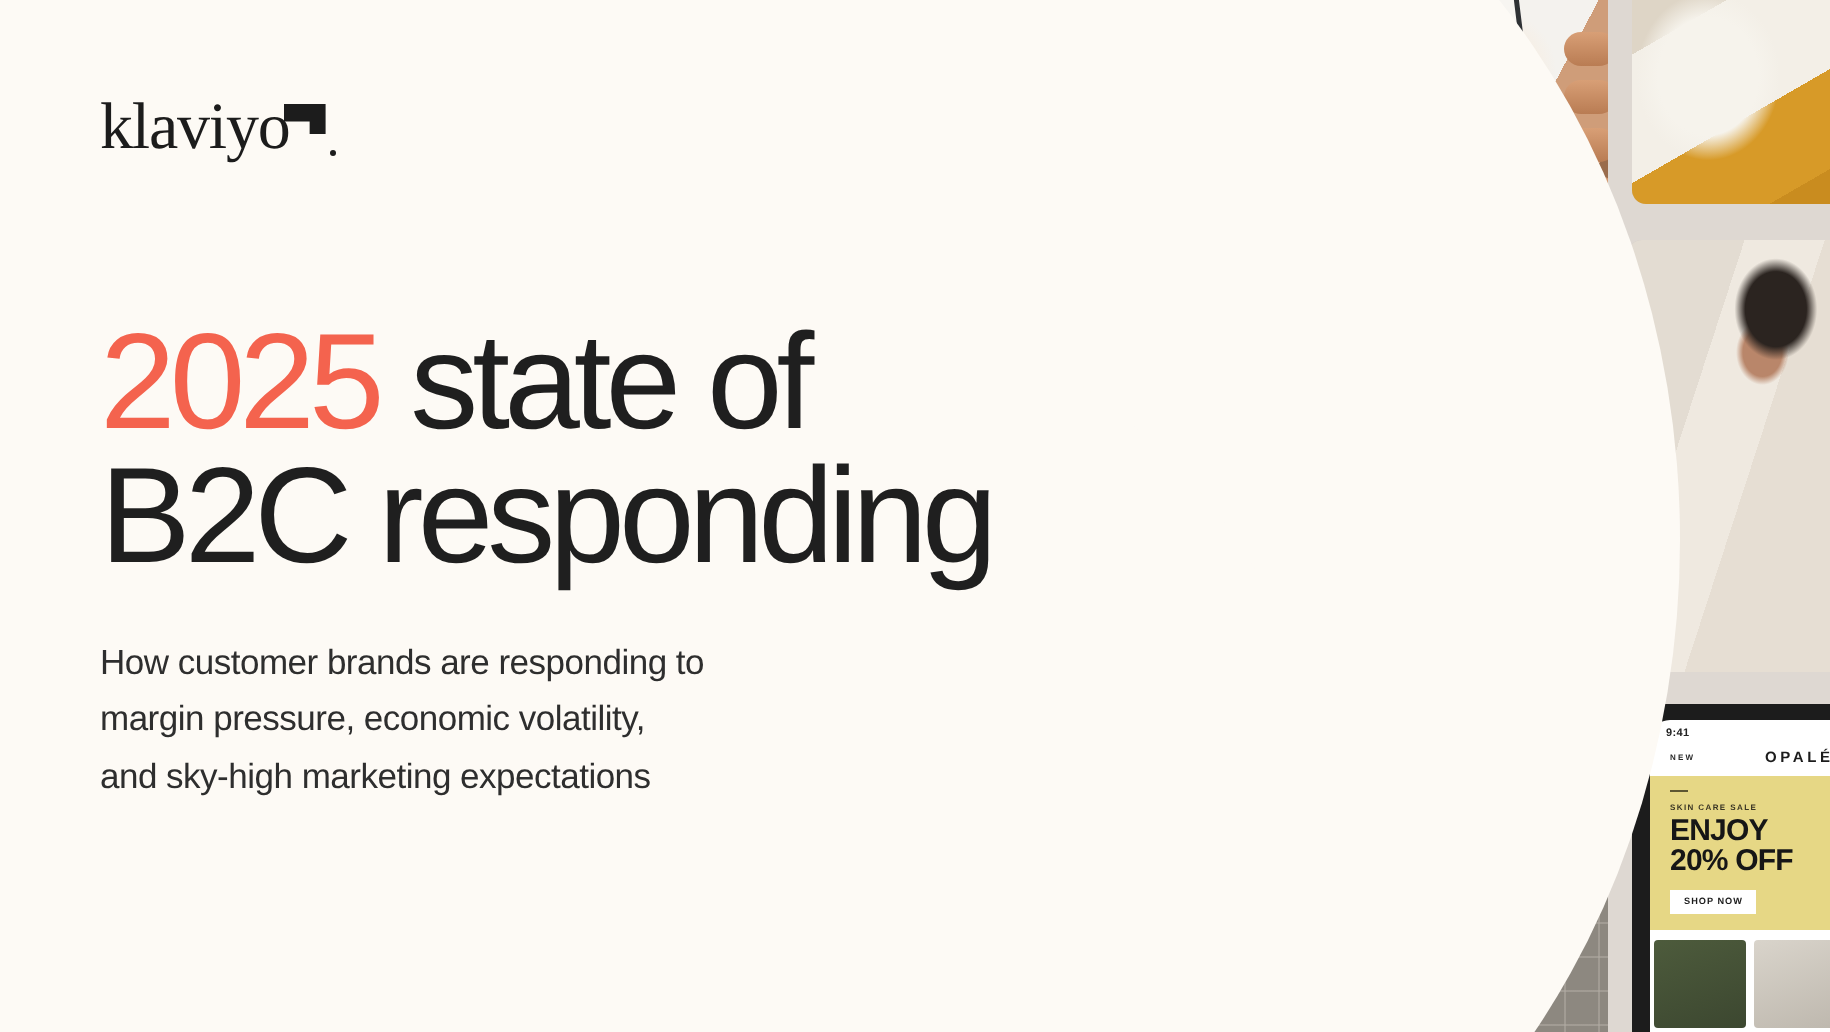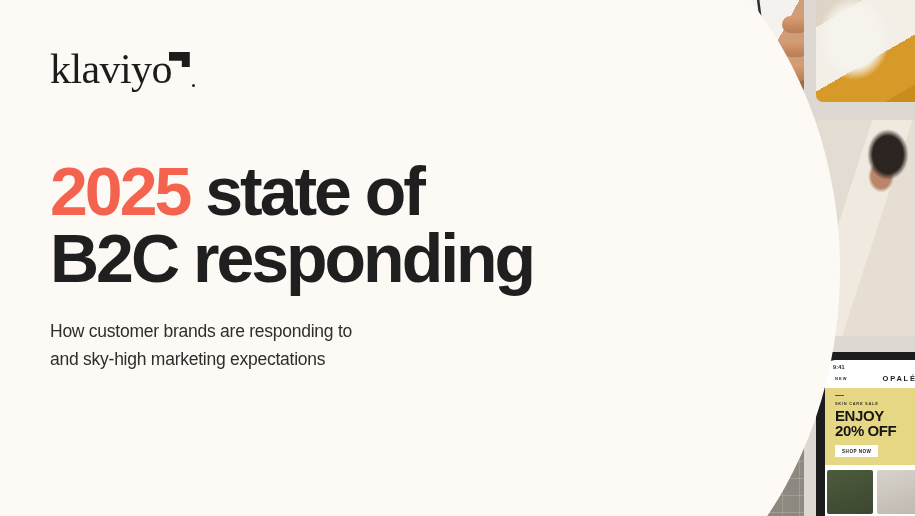--- a/index.html
+++ b/index.html
@@ -118,27 +118,27 @@
                linear-gradient(150deg,#a89c8c 0 30%,#c2744a 30% 62%,#8e8172 62% 100%); }
   .sms-bubble{ margin:7px 6px 0; background:#e6e4e0; border-radius:5px; padding:4px 5px; }
   .sms-line{ height:2px; background:#b4b0aa; border-radius:1px; margin-bottom:2.5px; }
   .sms-line.s{ width:62%; } .sms-line.m{ width:86%; } .sms-line.l{ width:96%; }
   .sms-link{ height:2px; width:78%; background:#7d7974; border-radius:1px; margin-top:5px; border-bottom:.6px solid #7d7974; }
   .fingers{ position:absolute; right:-4px; top:26px; display:flex; flex-direction:column; gap:7px; }
   .finger{ width:26px; height:17px; border-radius:13px; background:linear-gradient(180deg,#d89f76,#b97c53); }
 
   
   #logo { position:absolute; left:50px; top:48px; display:flex; align-items:flex-start; }
-  #logo-word { font-family:"Liberation Serif", serif; font-size:42px; line-height:1; color:#1c1c1c; letter-spacing:-.6px; }
+  #logo-word { font-family:"Liberation Serif", serif; font-size:33px; line-height:1; color:#1c1c1c; letter-spacing:-.6px; }
   #logo-flag { width:21px; height:15px; background:#1c1c1c; margin-left:-3px; margin-top:4px;
                clip-path:polygon(0 0,100% 0,100% 100%,62% 100%,62% 58%,0 58%); }
   #logo-dot { width:3px; height:3px; border-radius:50%; background:#1c1c1c; align-self:flex-end; margin:0 0 3px 2px; }
 
   #headline { position:absolute; left:50px; top:158px; width:500px;
-              font-size:68px; line-height:.98; font-weight:700; letter-spacing:-3px; color:#1f1f1f; }
+              font-size:68px; line-height:.98; font-weight:400; letter-spacing:-3px; color:#1f1f1f; }
   #headline .yr { color:#f4634e; }
 
   #subhead { position:absolute; left:50px; top:317px; width:400px;
              font-size:17.5px; line-height:1.62; color:#2e2e2e; letter-spacing:-.25px; }
   #subhead div { white-space:nowrap; }
 </style>
 </head>
 <body>
 
 <div id="stage">
@@ -233,16 +233,17 @@
     <span id="logo-dot"></span>
   </div>
 
   <h1 id="headline">
     <span class="yr">2025</span><span> state of</span><br>
     <span>B2C responding</span>
   </h1>
 
   <div id="subhead">
     <div>How customer brands are responding to</div>
+    <div>margin pressure, economic volatility,</div>
     <div>and sky-high marketing expectations</div>
   </div>
 
 </div>
 
 </body></html>

